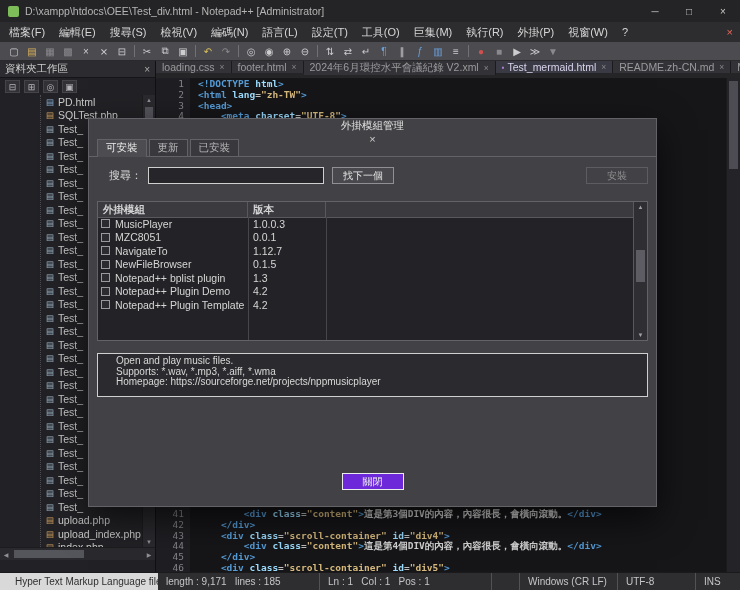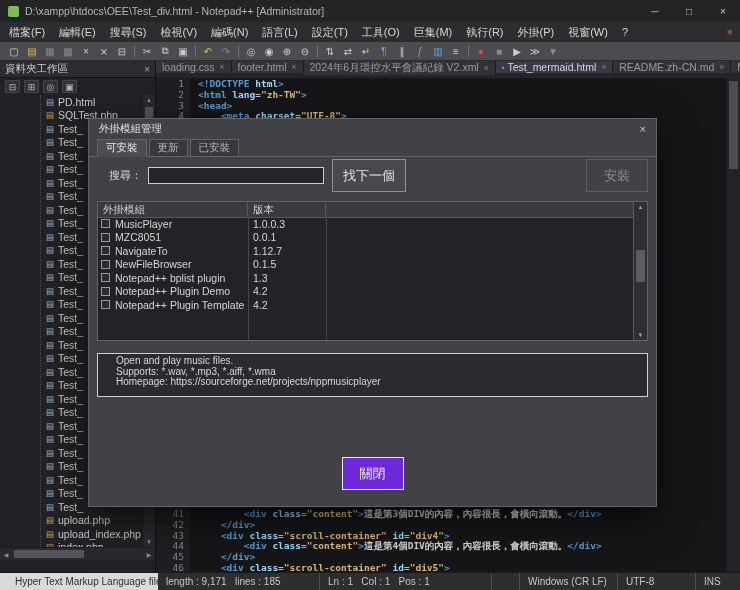--- a/index.html
+++ b/index.html
@@ -89,39 +89,39 @@
   .sb-sec{display:flex;align-items:center;padding:0 8px;border-right:1px solid #515156;
           white-space:pre;box-sizing:border-box;flex:none;}
   .sb-len{width:162px;} .sb-cur{width:172px;} .sb-fill{flex:1;}
   .sb-eol{width:98px;} .sb-enc{width:78px;} .sb-ins{width:44px;border-right:none;}
 
   
   .dialog{position:absolute;left:88px;top:118px;width:569px;height:389px;background:#424246;
           border:1px solid #626267;box-shadow:0 12px 34px rgba(0,0,0,.65);z-index:20;
           box-sizing:border-box;color:#dadada;}
   .dlg-titlebar{height:20px;display:flex;align-items:center;justify-content:space-between;
-                padding:0 10px;font-size:10.5px;color:#e2e2e2;}
+                padding:0 10px;font-size:10.5px;color:#e2e2e2;flex-direction:column;}
   .dlg-close{font-size:11px;color:#cfcfcf;}
   .dlg-tabs{display:flex;padding-left:8px;height:17px;border-bottom:1px solid #626267;}
   .dlg-tab{padding:1px 8px 2px;background:#39393d;border:1px solid #626267;border-bottom:none;
            color:#b6b6b9;font-size:10.5px;margin-right:2px;}
   .dlg-tab.selected{background:#4c4c51;color:#ededed;margin-bottom:-1px;padding-bottom:3px;}
   .dlg-search{position:absolute;left:20px;right:8px;top:48px;height:17px;display:flex;align-items:center;}
   .dlg-label{font-size:11px;margin-right:6px;}
   .dlg-input{width:168px;height:15px;background:#26262a;border:1px solid #cfcfcf;color:#e8e8e8;
              font-size:10.5px;padding:0 3px;font-family:"Liberation Sans",sans-serif;box-sizing:content-box;}
-  .btn{height:33px;display:flex;align-items:center;justify-content:center;background:#48484d;
-       border:1px solid #8f8f94;color:#e6e6e6;font-size:13px;padding:0 10px;box-sizing:border-box;}
+  .btn{height:17px;display:flex;align-items:center;justify-content:center;background:#48484d;
+       border:1px solid #8f8f94;color:#e6e6e6;font-size:10px;padding:0 10px;box-sizing:border-box;}
   .btn-find{margin-left:8px;}
   .btn-install{margin-left:auto;width:62px;color:#8f8f92;border-color:#5c5c61;background:#424246;}
   .plugin-table{position:absolute;left:8px;right:8px;top:82px;height:140px;border:1px solid #626267;
                 background:#232327;box-sizing:border-box;}
   .pt-header{display:flex;height:15px;background:#3a3a3f;border-bottom:1px solid #58585d;
              color:#d4d4d6;font-size:10.5px;}
-  .pt-hcell{display:flex;align-items:center;padding-left:5px;border-right:1px solid #58585d;box-sizing:border-box;}
+  .pt-hcell{display:flex;align-items:center;padding-left:5px;border-right:1px solid #58585d;box-sizing:border-box;font-weight:bold;}
   .col0{width:150px;flex:none;} .col1{width:78px;flex:none;} .colrest{flex:1;border-right:none;}
   .pt-colline{position:absolute;top:15px;bottom:0;width:1px;background:#46464b;}
   .pt-body{position:absolute;left:0;right:13px;top:15px;bottom:0;overflow:hidden;}
   .pt-row{display:flex;height:13.5px;align-items:center;font-size:10.5px;color:#d6d6d6;}
   .pt-cell{display:flex;align-items:center;height:100%;box-sizing:border-box;}
   .pt-cell.col0{padding-left:3px;gap:5px;}
   .pt-cell.col1{padding-left:5px;}
   .cb{width:9px;height:9px;border:1px solid #9a9a9e;background:#2c2c30;flex:none;box-sizing:border-box;}
   .pt-vscroll{position:absolute;right:0;top:0;bottom:0;width:13px;background:#2f2f33;
               border-left:1px solid #58585d;font-size:6px;color:#a0a0a5;}

